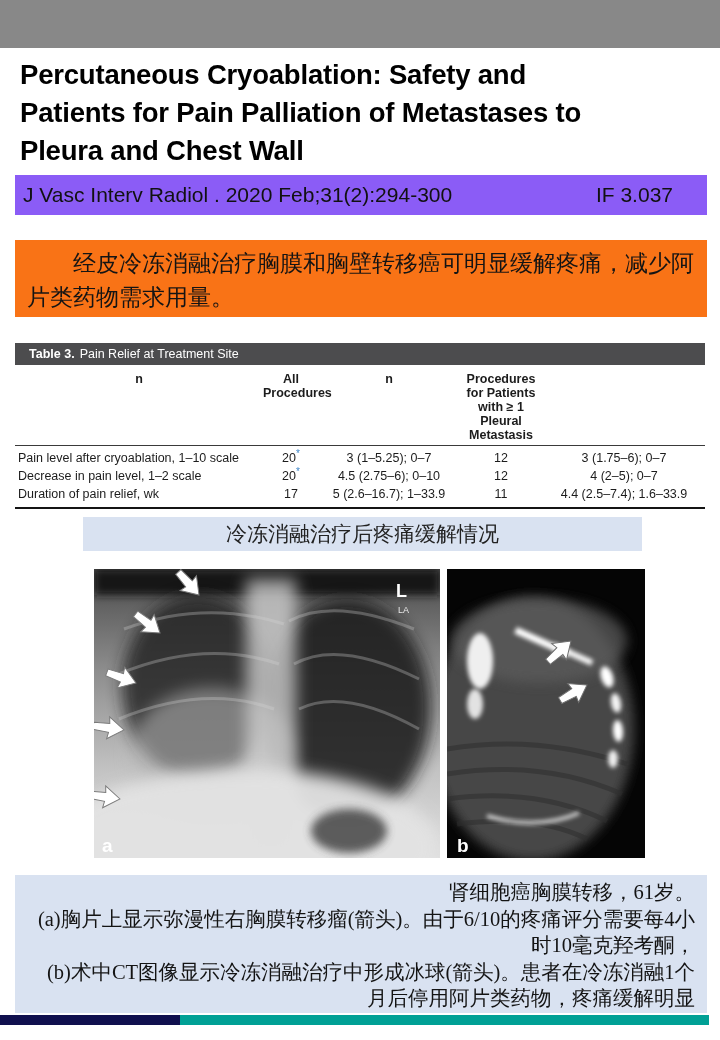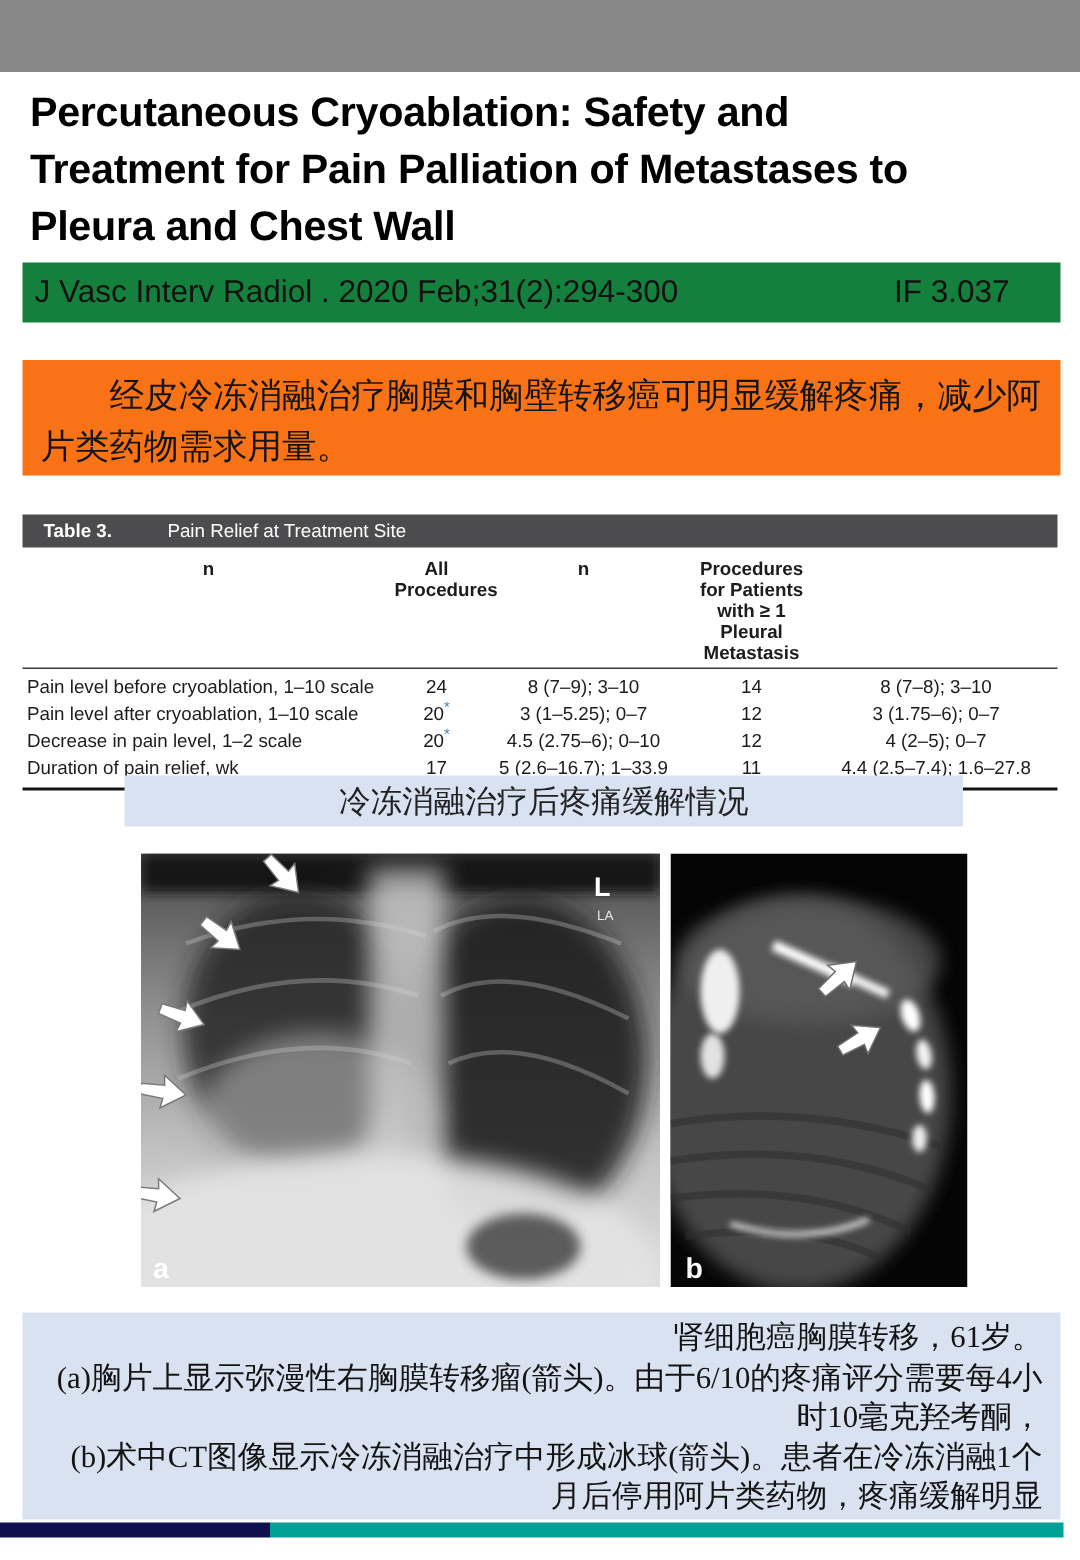--- a/index.html
+++ b/index.html
@@ -4,34 +4,34 @@
 <style>
   html,body{margin:0;padding:0;background:#888;}
   .slide{position:relative;width:720px;height:1040px;background:#ffffff;overflow:hidden;
          font-family:"Liberation Sans", sans-serif;margin-top:48px;}
 
   
   .title{position:absolute;left:20px;top:8px;width:690px;color:#000;}
   .title .tline{font-size:27.5px;font-weight:700;line-height:38px;letter-spacing:-0.2px;white-space:nowrap;}
 
   
-  .cite-bar{position:absolute;left:15px;top:127px;width:692px;height:40px;background:#15803d;
+  .cite-bar{position:absolute;left:15px;top:127px;width:692px;height:40px;background:#8b5cf6;
             display:flex;align-items:center;justify-content:space-between;
             padding:0 34px 0 8px;box-sizing:border-box;font-size:21px;color:#111;}
 
   
   .box1{position:absolute;left:15px;top:192px;width:692px;height:77px;background:#f97316;
         box-sizing:border-box;padding:7px 12px 0 12px;}
   .box1 p{margin:0;font-family:"Liberation Serif","DejaVu Serif",serif;font-size:23px;
           line-height:34px;color:#141414;text-indent:2em;}
 
   
   .tbl{position:absolute;left:15px;top:295px;width:690px;color:#1c1c1c;}
   .tbl-bar{height:22px;background:#4c4c4e;color:#fff;display:flex;align-items:center;
-           padding-left:14px;font-size:12.5px;gap:32px;}
+           padding-left:14px;font-size:12.5px;}
   .tbl-bar .b{font-weight:700;margin-right:5px;}
   .tbl-grid{display:grid;grid-template-columns:248px 56px 140px 84px 162px;}
   .tbl-head{padding-top:7px;border-bottom:1.5px solid #3a3a3a;padding-bottom:3px;}
   .tbl-head .cell{font-weight:700;font-size:12.5px;line-height:14px;}
   .cell{font-size:12.5px;line-height:18px;}
   .c1{text-align:left;padding-left:3px;}
   .c2,.c3,.c4,.c5{text-align:center;}
   .tbl-body{padding-top:3px;border-bottom:2.5px solid #141414;padding-bottom:4px;}
   .ast{color:#3d85c8;font-size:10px;vertical-align:super;line-height:0;}
 
@@ -66,21 +66,21 @@
                   border-bottom:2px solid #dedede;border-radius:50%;}
   .wm-text{font-size:21px;letter-spacing:1px;font-family:"Liberation Sans",sans-serif;}
 </style>
 </head>
 <body>
 
 <div class="slide">
 
   <div class="title">
     <div class="tline">Percutaneous Cryoablation: Safety and</div>
-    <div class="tline">Treatment for Pain Palliation of Metastases to</div>
+    <div class="tline">Patients for Pain Palliation of Metastases to</div>
     <div class="tline">Pleura and Chest Wall</div>
   </div>
 
   <div class="cite-bar">
     <span>J Vasc Interv Radiol . 2020 Feb;31(2):294-300</span>
     <span>IF 3.037</span>
   </div>
 
   <div class="box1">
     <p>经皮冷冻消融治疗胸膜和胸壁转移癌可明显缓解疼痛，减少阿片类药物需求用量。</p>
@@ -91,47 +91,40 @@
       <span class="b">Table 3.</span>
       <span>Pain Relief at Treatment Site</span>
     </div>
     <div class="tbl-grid tbl-head">
       <div class="cell c2">n</div>
       <div class="cell c3">All Procedures</div>
       <div class="cell c4">n</div>
       <div class="cell c5">Procedures for Patients with ≥ 1 Pleural Metastasis</div>
     </div>
     <div class="tbl-body">
-      <div class="tbl-grid">
-        <div class="cell c1">Pain level before cryoablation, 1–10 scale</div>
-        <div class="cell c2"><span>24</span><span class="ast"></span></div>
-        <div class="cell c3">8 (7–9); 3–10</div>
-        <div class="cell c4">14</div>
-        <div class="cell c5">8 (7–8); 3–10</div>
-      </div>
       <div class="tbl-grid">
         <div class="cell c1">Pain level after cryoablation, 1–10 scale</div>
         <div class="cell c2"><span>20</span><span class="ast">*</span></div>
         <div class="cell c3">3 (1–5.25); 0–7</div>
         <div class="cell c4">12</div>
         <div class="cell c5">3 (1.75–6); 0–7</div>
       </div>
       <div class="tbl-grid">
         <div class="cell c1">Decrease in pain level, 1–2 scale</div>
         <div class="cell c2"><span>20</span><span class="ast">*</span></div>
         <div class="cell c3">4.5 (2.75–6); 0–10</div>
         <div class="cell c4">12</div>
         <div class="cell c5">4 (2–5); 0–7</div>
       </div>
       <div class="tbl-grid">
         <div class="cell c1">Duration of pain relief, wk</div>
         <div class="cell c2"><span>17</span><span class="ast"></span></div>
         <div class="cell c3">5 (2.6–16.7); 1–33.9</div>
         <div class="cell c4">11</div>
-        <div class="cell c5">4.4 (2.5–7.4); 1.6–27.8</div>
+        <div class="cell c5">4.4 (2.5–7.4); 1.6–33.9</div>
       </div>
     </div>
   </div>
 
   <div class="caption-box">
     <span>冷冻消融治疗后疼痛缓解情况</span>
   </div>
 
   <svg class="xray" width="346" height="289" viewBox="0 0 346 289">
     <defs>

